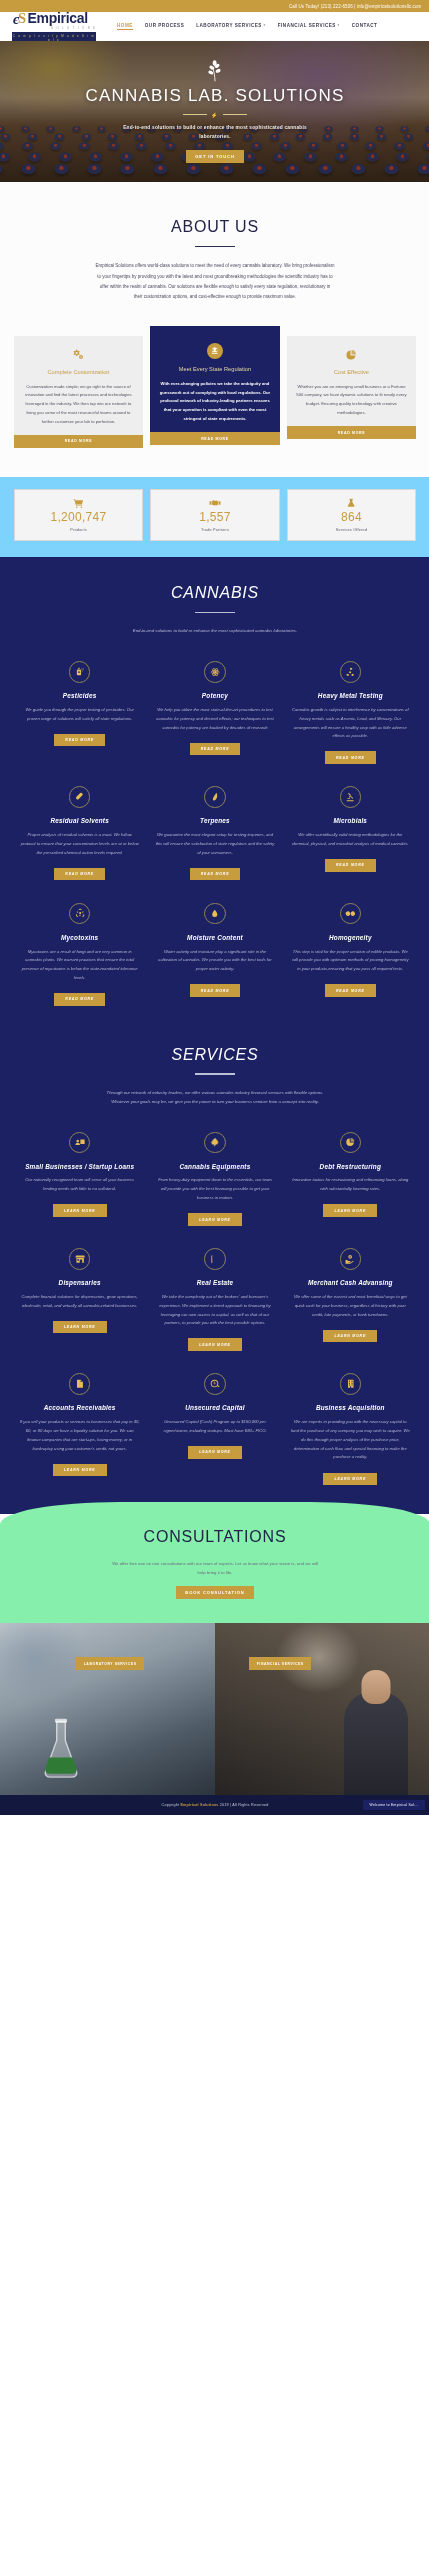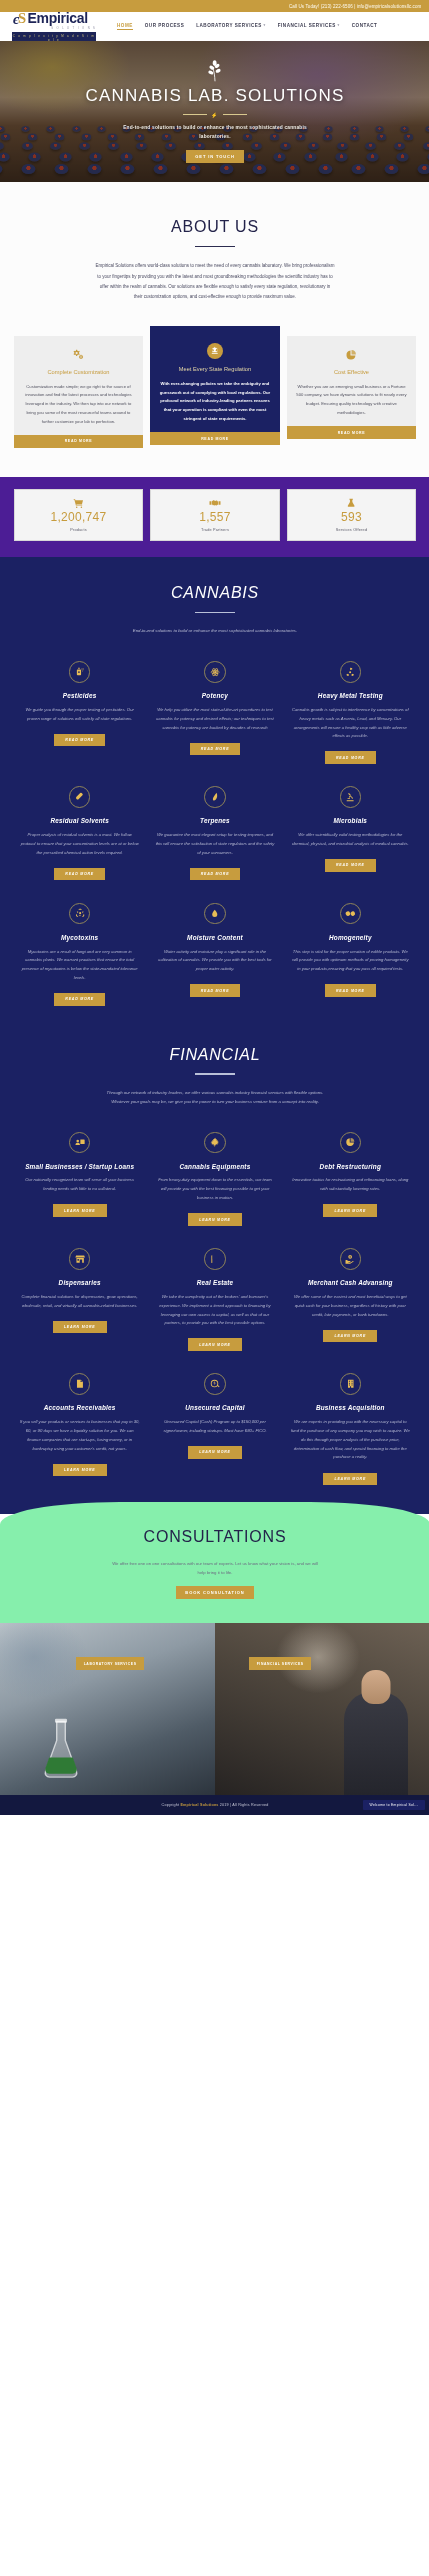--- a/index.html
+++ b/index.html
@@ -122,21 +122,21 @@
   .card.dark .card-title { color:#e5d7a6; }
   .card-body { font-size:4.2px; color:#51515f; line-height:2.1; flex:1; }
   .card.dark .card-body { color:#fff; font-weight:bold; }
   .card-btn {
     background:#c79c3e; color:#fff; font-size:3.5px; letter-spacing:0.7px;
     font-weight:bold; text-transform:uppercase; padding:4.3px 0; margin:8.6px -7.7px 0;
     cursor:pointer;
   }
 
   
-  .stats-wrap { background:#4c1d95; padding:12px 13.7px 15.5px; }
+  .stats-wrap { background:#7dd3fc; padding:12px 13.7px 15.5px; }
   .stats { display:flex; gap:6.9px; }
   .stat {
     flex:1; background:#f4f4f4; border:0.9px solid #d8d8d8; text-align:center;
     padding:7.7px 0 8.6px;
   }
   .stat-icon { color:#c79c3e; height:12px; display:flex; align-items:center; justify-content:center; margin-bottom:1.7px; }
   .stat-num { font-size:12px; color:#c79c3e; letter-spacing:0.3px; line-height:1.15; }
   .stat-label { font-size:3.8px; color:#5a5a68; margin-top:2.6px; letter-spacing:0.2px; }
 
   
@@ -429,21 +429,21 @@
         </div>
         <div class="stat-num">1,557</div>
         <div class="stat-label">Trade Partners</div>
       </div>
       <div class="stat">
         <div class="stat-icon">
           <svg viewBox="0 0 24 24" width="10.3" height="10.3" fill="currentColor">
             <path d="M8 2h8v1.8h-1.2v5.3l4.9 9.1c.6 1.1-.2 2.4-1.45 2.4H5.75c-1.25 0-2.05-1.3-1.45-2.4l4.9-9.1V3.8H8V2z"></path>
           </svg>
         </div>
-        <div class="stat-num">593</div>
+        <div class="stat-num">864</div>
         <div class="stat-label">Services Offered</div>
       </div>
     </div>
   </div>
 
   <div class="dark-sec">
     <div class="dark-sec-head">
       <div class="sec-title">CANNABIS</div>
       <div class="sec-rule light"></div>
       <div class="dark-p">End-to-end solutions to build or enhance the most sophisticated cannabis laboratories.</div>
@@ -569,21 +569,21 @@
         </div>
         <div class="g-title">Homogeneity</div>
         <div class="g-body">This step is vital for the proper creation of edible products. We will provide you with optimum methods of proving homogeneity in your products,ensuring that you pass all required tests.</div>
         <div class="g-btn">READ MORE</div>
       </div>
     </div>
 
     <div style="height:40px"></div>
 
     <div class="dark-sec-head">
-      <div class="sec-title">FINANCIAL</div>
+      <div class="sec-title">SERVICES</div>
       <div class="sec-rule light"></div>
       <div class="dark-p">Through our network of industry leaders, we offer various cannabis industry financial services with flexible options. Whatever your goals may be, we give you the power to turn your business venture from a concept into reality.</div>
     </div>
     <div style="height:26px"></div>
 
     <div class="grid3">
       <div class="g-item">
         <div class="g-ring">
           <svg viewBox="0 0 24 24" width="10.3" height="10.3" fill="currentColor">
             <path d="M12.5 6h8.7c.8 0 1.3.6 1.3 1.3v8c0 .8-.6 1.3-1.3 1.3h-8.7V6zm1.9 5.5l2.2-2.2 1.9 1.9 1.4-1.4v4.4h-5.5v-2.7z"></path>

